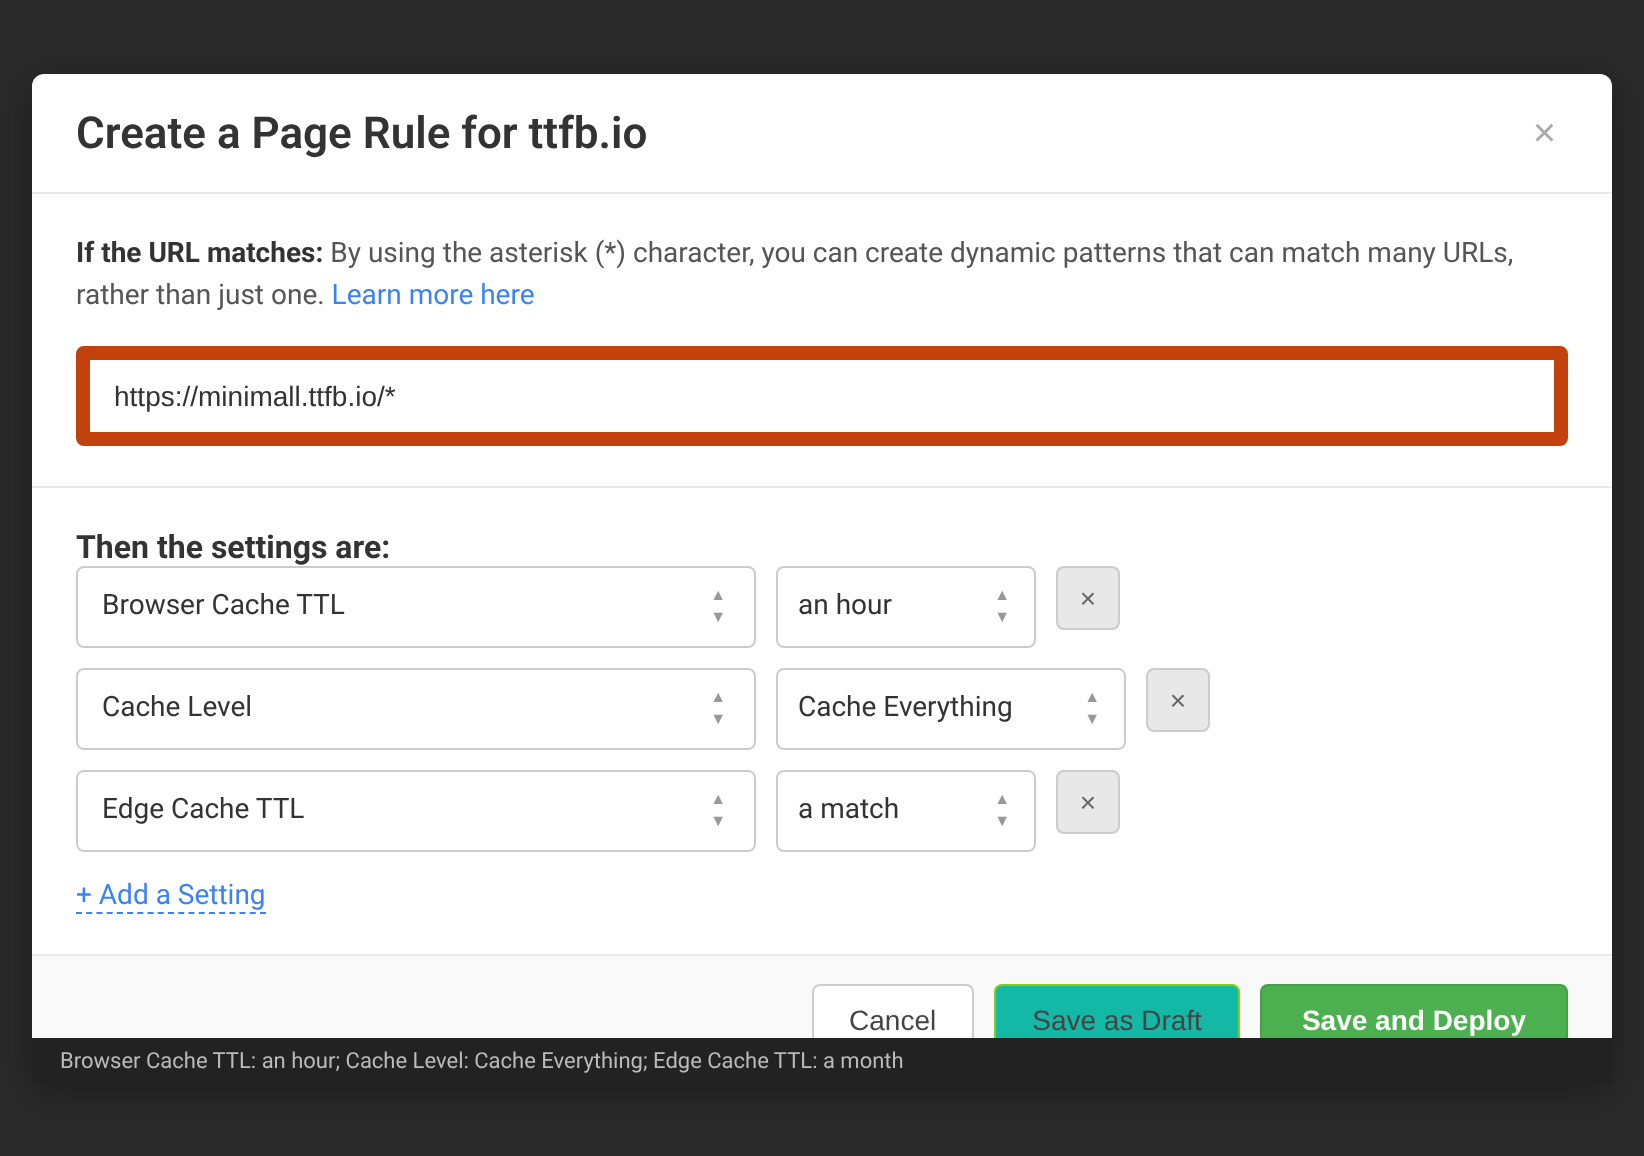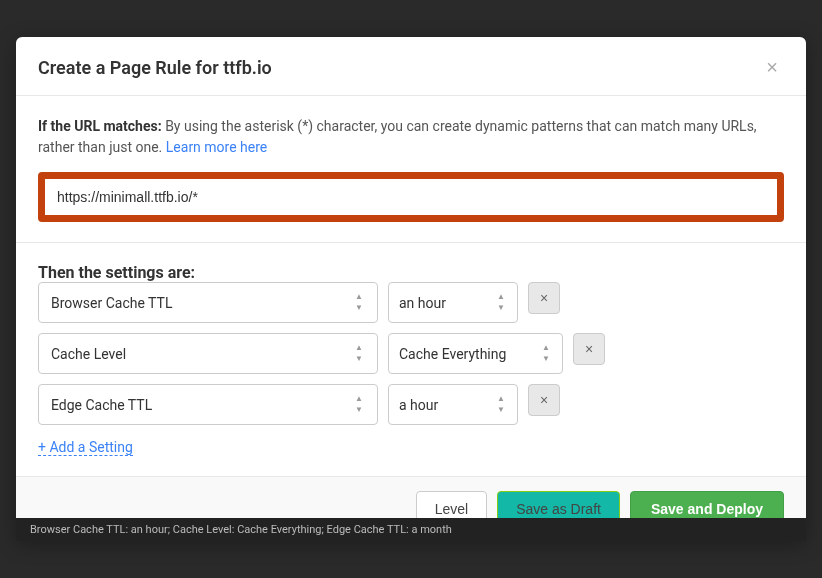--- a/index.html
+++ b/index.html
@@ -33,21 +33,21 @@
       position: relative;
     }
     .modal-header {
       padding: 18px 22px 16px 22px;
       border-bottom: 1px solid #e8e8e8;
       display: flex;
       align-items: center;
       justify-content: space-between;
     }
     .modal-title {
-      font-size: 18px;
+      font-size: 22px;
       font-weight: 600;
       color: #333;
     }
     .close-btn {
       background: none;
       border: none;
       cursor: pointer;
       color: #aaa;
       font-size: 20px;
       line-height: 1;
@@ -292,40 +292,40 @@
 
           <div class="setting-row">
             <div class="setting-select-left">
               <span class="select-label">Edge Cache TTL</span>
               <div class="spinners">
                 <button class="spinner-btn">▲</button>
                 <button class="spinner-btn">▼</button>
               </div>
             </div>
             <div class="setting-select-right">
-              <span class="select-label">a hour</span>
+              <span class="select-label">a match</span>
               <div class="spinners">
                 <button class="spinner-btn">▲</button>
                 <button class="spinner-btn">▼</button>
               </div>
             </div>
             <button class="remove-btn">
               <span>×</span>
             </button>
           </div>
 
         </div>
 
         <a class="add-setting-link" href="#">+ Add a Setting</a>
       </div>
 
     </div>
 
     <div class="modal-footer">
-      <button class="btn-cancel">Level</button>
+      <button class="btn-cancel">Cancel</button>
       <button class="btn-draft">Save as Draft</button>
       <button class="btn-deploy">Save and Deploy</button>
     </div>
 
     <div class="status-bar">
       <span>Browser Cache TTL: an hour; Cache Level: Cache Everything; Edge Cache TTL: a month</span>
     </div>
 
   </div>
 </div>

